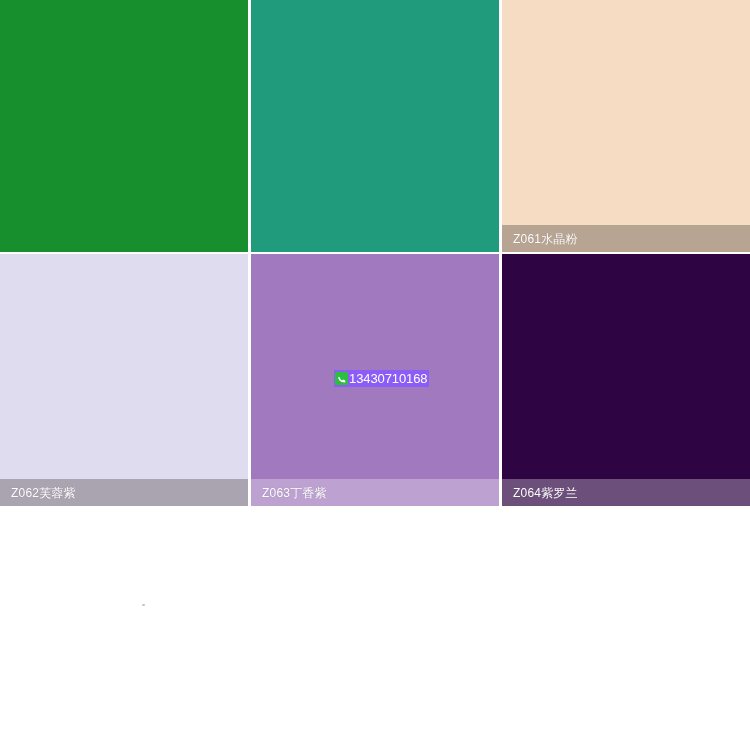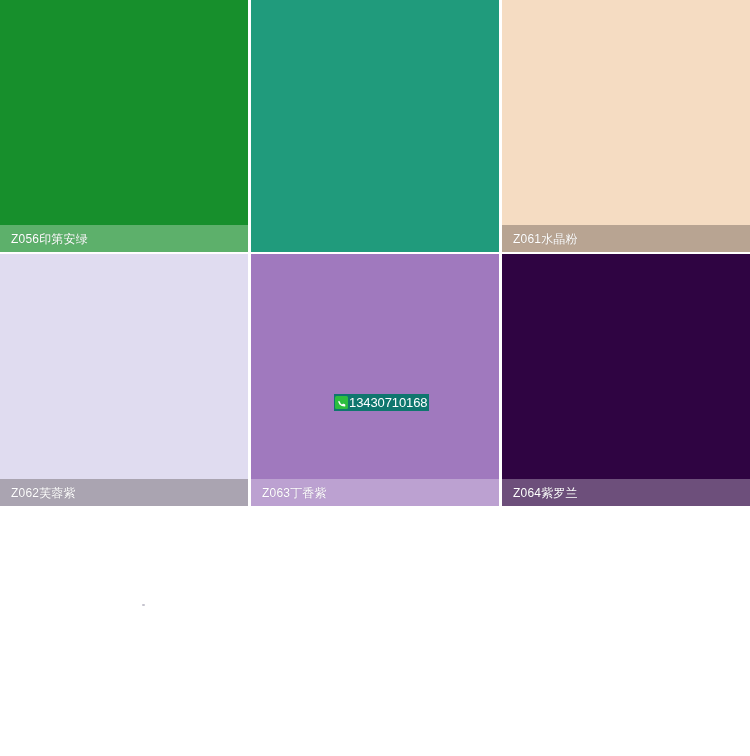--- a/index.html
+++ b/index.html
@@ -101,23 +101,20 @@
     border-radius: 1px;
   }
 </style>
 </head>
 <body>
 
 <div id="swatch-grid">
 
   <div class="swatch-card">
     <div class="swatch-fill" style="background: rgb(23, 143, 44);"></div>
-    <div class="swatch-label-bar">
-      <span class="swatch-label-text">Z056印第安绿</span>
-    </div>
   </div>
 
   <div class="swatch-card">
     <div class="swatch-fill" style="background: rgb(32, 155, 124);"></div>
   </div>
 
 
 
 
   <div class="swatch-card light-fill">
@@ -143,21 +140,21 @@
 
   <div class="swatch-card">
     <div class="swatch-fill" style="background: rgb(47, 4, 66);"></div>
     <div class="swatch-label-bar">
       <span class="swatch-label-text">Z064紫罗兰</span>
     </div>
   </div>
 
   <div id="artifact-speck"></div>
 
-  <div id="watermark-badge" style="background: #0f766e; margin-top: 24px;">
+  <div id="watermark-badge" style="background: #8b5cf6;">
     <svg id="watermark-icon" viewBox="0 0 13 13">
       <rect x="0" y="0" width="13" height="13" rx="1.5" fill="#2DBE3F"></rect>
       <path d="M3.6 2.7 Q3.0 2.7 3.0 3.4 L3.0 4.6 Q3.0 5.1 3.6 5.2 L4.5 5.3 Q4.9 5.35 4.95 5.75
                Q5.1 7.4 6.6 8.3 Q7.0 8.55 7.35 8.3 L7.95 7.85 Q8.35 7.6 8.8 7.8 L9.9 8.3
                Q10.3 8.5 10.3 8.95 L10.3 9.9 Q10.3 10.4 9.7 10.4 Q6.4 10.35 4.5 8.4
                Q2.9 6.7 2.95 3.4 Q2.95 2.7 3.6 2.7 Z" fill="#ffffff"></path>
     </svg>
     <span id="watermark-number" style="color: rgb(255, 255, 255);">13430710168</span>
   </div>
 

